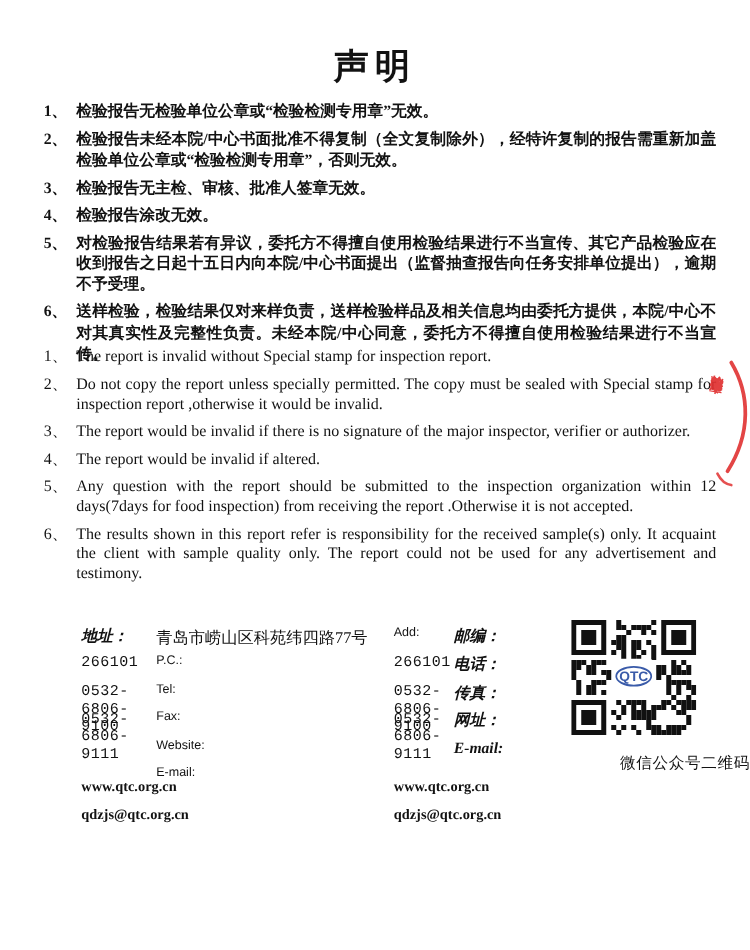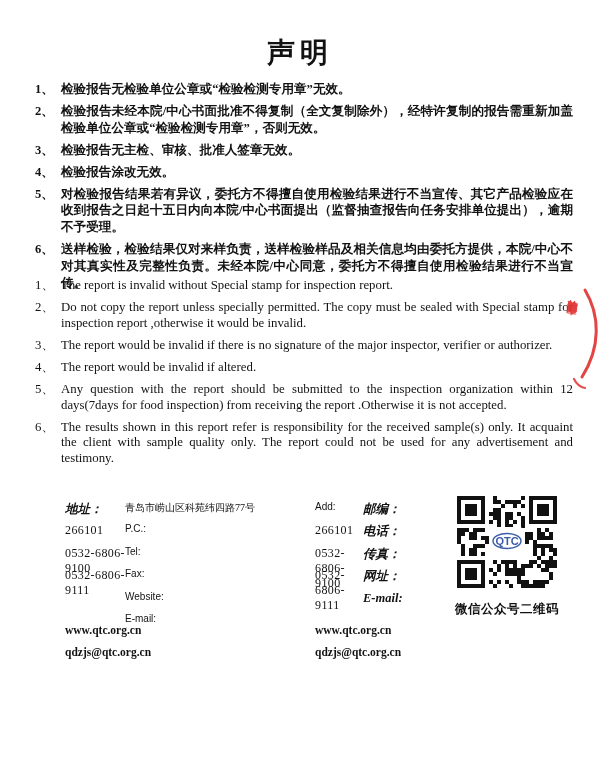--- a/index.html
+++ b/index.html
@@ -15,27 +15,27 @@
   .item{display:flex;}
   .cn-list .item{font-size:12.6px;line-height:16.9px;font-weight:bold;margin-bottom:5px;}
   .en-list .item{font-size:12.8px;line-height:15.6px;margin-bottom:6.5px;}
   .num{flex:none;width:26px;}
   .txt{flex:1;text-align:justify;}
 
   .contact{position:absolute;left:65px;top:501px;
            display:grid;grid-template-columns:60px 190px 48px 230px;grid-auto-rows:22.4px;}
   .l-cn{font-weight:bold;font-size:12.5px;font-style:italic;}
   .l-en{font-family:Liberation Sans, sans-serif;font-size:10px;}
-  .v-cjk{font-size:10px;}
-  .v-mono{font-family:Liberation Serif, serif;font-size:12px;letter-spacing:.4px;}
+  .v-cjk{font-size:13px;}
+  .v-mono{font-family:Liberation Mono, monospace;font-size:12px;letter-spacing:.4px;}
   .v-url{font-weight:bold;font-size:11.5px;margin-top:33px;}
   .v-serifbold{font-weight:bold;font-size:11px;letter-spacing:-.2px;white-space:nowrap;}
 
   .qr-block{position:absolute;left:455px;top:496px;width:104px;text-align:center;}
-  .qr-caption{margin-top:7px;font-size:12.5px;font-weight:bold;white-space:nowrap;letter-spacing:.5px;}
+  .qr-caption{margin-top:7px;font-size:12.5px;font-weight:normal;white-space:nowrap;letter-spacing:.5px;margin-left:41px;}
 
   .stamp{position:absolute;right:0;top:287px;width:34px;height:106px;overflow:hidden;}
   .stamp-text{position:absolute;left:1px;top:5px;writing-mode:vertical-rl;text-orientation:upright;
               font-weight:bold;font-size:10.5px;letter-spacing:.5px;transform:rotate(9deg);opacity:.92;}
   .stamp-arc{position:absolute;left:0;top:0;}
 </style>
 </head>
 <body>
 
 <div class="page">

